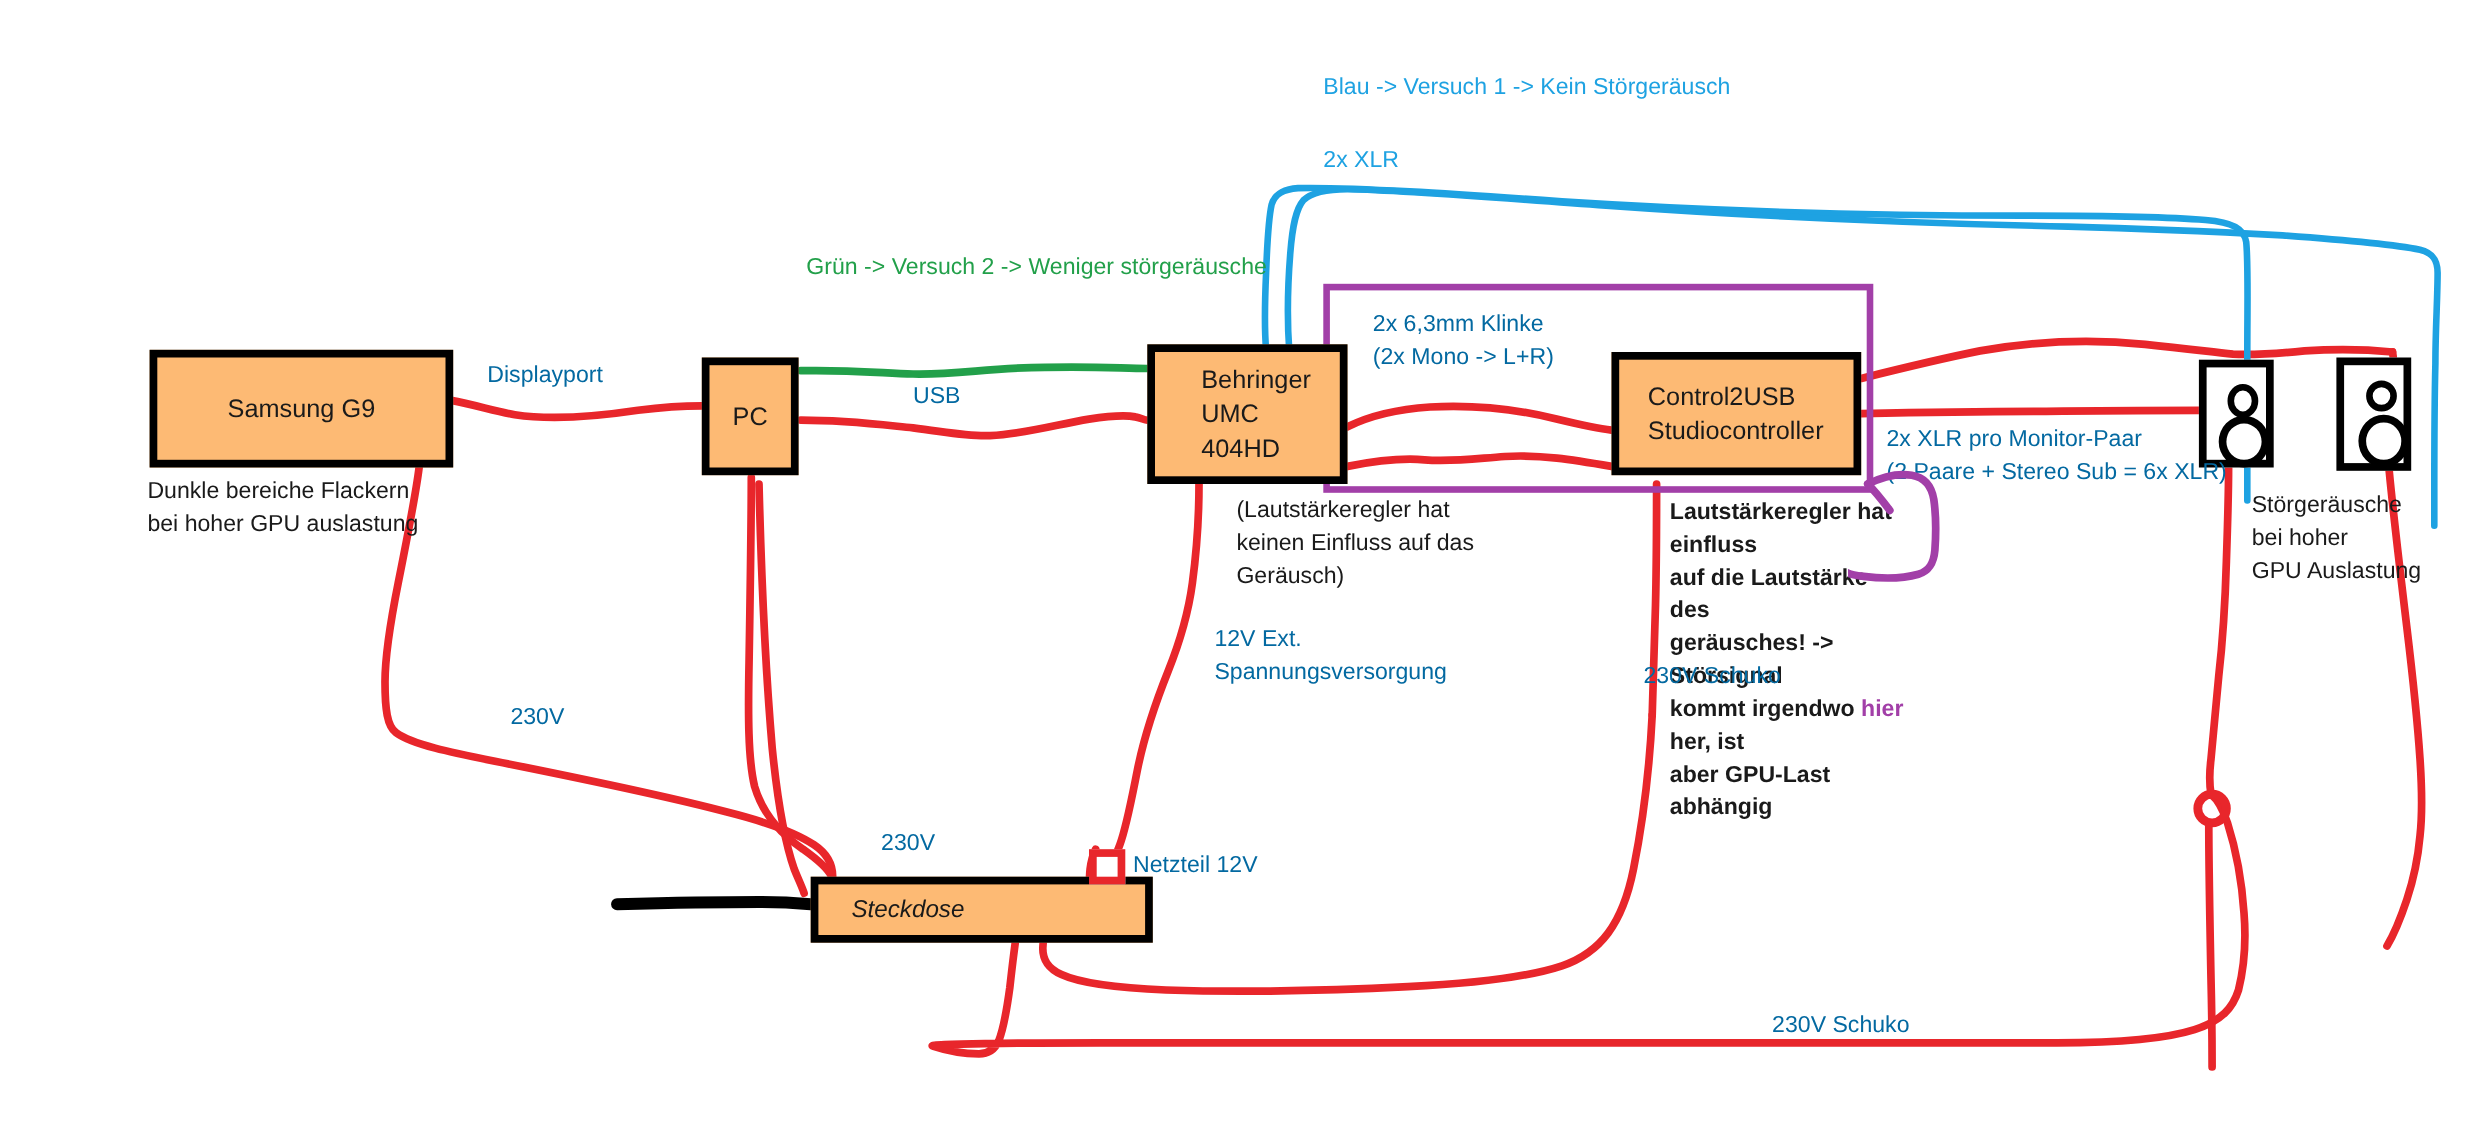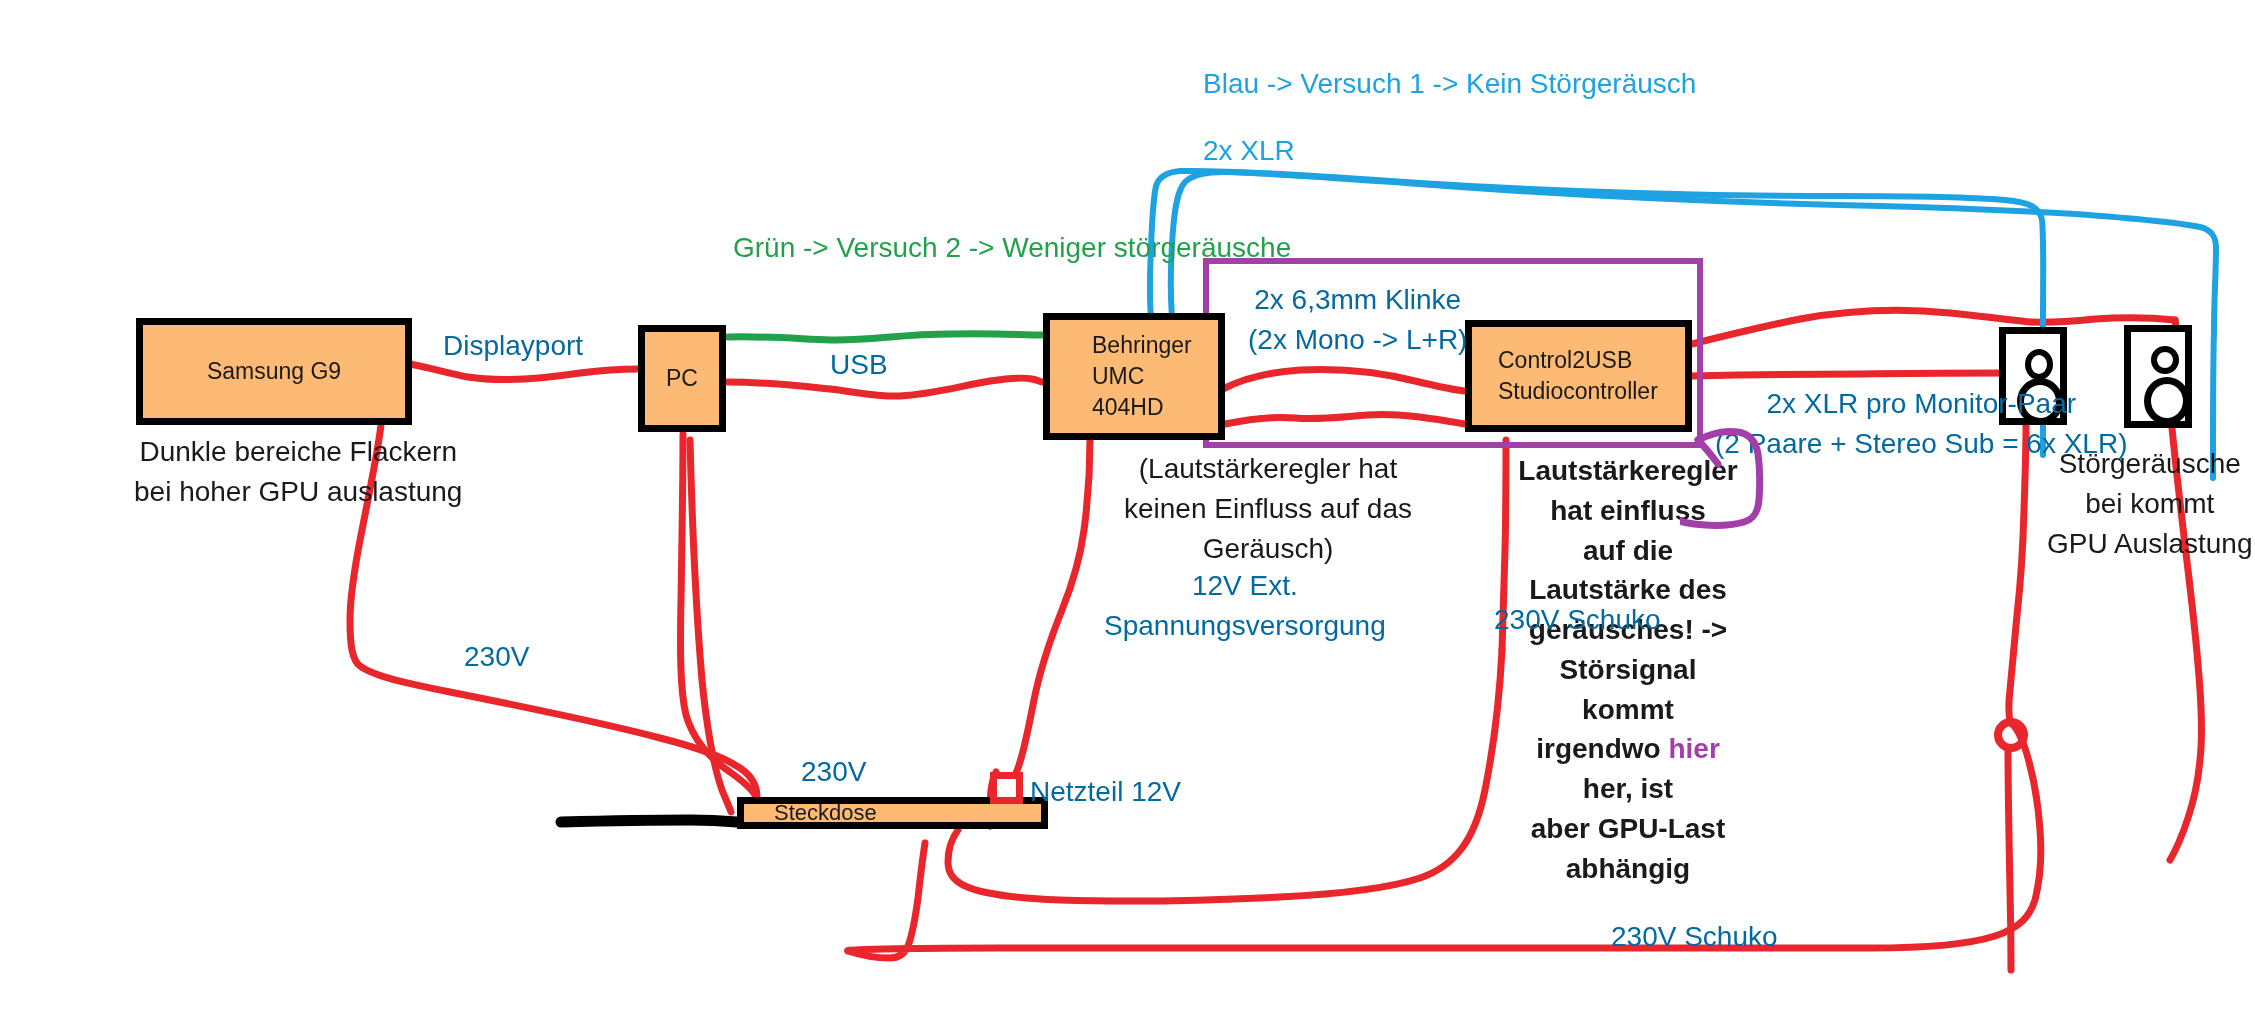--- a/index.html
+++ b/index.html
@@ -67,25 +67,24 @@
   }
   .psu-box {
     position: absolute;
     box-sizing: border-box;
     border: 7px solid #e8262b;
     background: #ffffff;
     z-index: 4;
   }
   .anno {
     position: absolute;
-    font-size: 28px;
+    font-size: 21px;
     line-height: 1.42;
     white-space: pre-line;
     z-index: 5;
-    text-align: center;
   }
   .anno.black { color: #1a1a1a; }
   .anno.red   { color: #0369a1; }
   .anno.green { color: #22a04a; }
   .anno.blue  { color: #1ea2e2; }
   .inline-purple { color: #a23fa8; }
   .purple-frame {
     position: absolute;
     box-sizing: border-box;
     border: 6px solid #a23fa8;
@@ -157,21 +156,21 @@
   <div class="node" style="left:1043px; top:313px; width:182px; height:127px;padding-left:16px;">
     <span class="node-label">Behringer
 UMC 404HD</span>
   </div>
 
   <div class="node" style="left:1465px; top:320px; width:227px; height:112px;">
     <span class="node-label">Control2USB
 Studiocontroller</span>
   </div>
 
-  <div class="node" style="left:737px; top:797px; width:311px; height:32px;">
+  <div class="node" style="left:737px; top:797px; width:311px; height:60px;font-style:italic;">
     <span class="node-label" style="padding-left:30px; font-size:22px;">Steckdose</span>
   </div>
 
   <div class="psu-box" style="left:990px; top:772px; width:33px; height:32px;"></div>
 
   <div class="speaker" style="left:1999px; top:327px; width:68px; height:98px;">
     <div class="tweeter" style="left:19px; top:15px; width:16px; height:19px;"></div>
     <div class="woofer" style="left:11px; top:44px; width:32px; height:33px;"></div>
   </div>
 
@@ -211,21 +210,21 @@
   <div class="anno black" style="left:1518px; top:451px; width:220px;font-weight:bold;"><span>Lautstärkeregler hat einfluss
 auf die Lautstärke des
 geräusches! -&gt; Störsignal
 kommt irgendwo </span><span class="inline-purple">hier</span><span> her, ist
 aber GPU-Last abhängig</span></div>
 
   <div class="anno red" style="left:1715px; top:371px;margin-top:13px;">2x XLR pro Monitor-Paar
 (2 Paare + Stereo Sub = 6x XLR)</div>
 
   <div class="anno black" style="left:2047px; top:444px;">Störgeräusche
-bei kommt
+bei hoher
 GPU Auslastung</div>
 
   <div class="anno red" style="left:1104px; top:566px;">12V Ext.
 Spannungsversorgung</div>
 
   <div class="anno red" style="left:464px; top:637px;">230V</div>
 
   <div class="anno red" style="left:801px; top:752px;">230V</div>
 
   <div class="anno red" style="left:1030px; top:772px;">Netzteil 12V</div>

